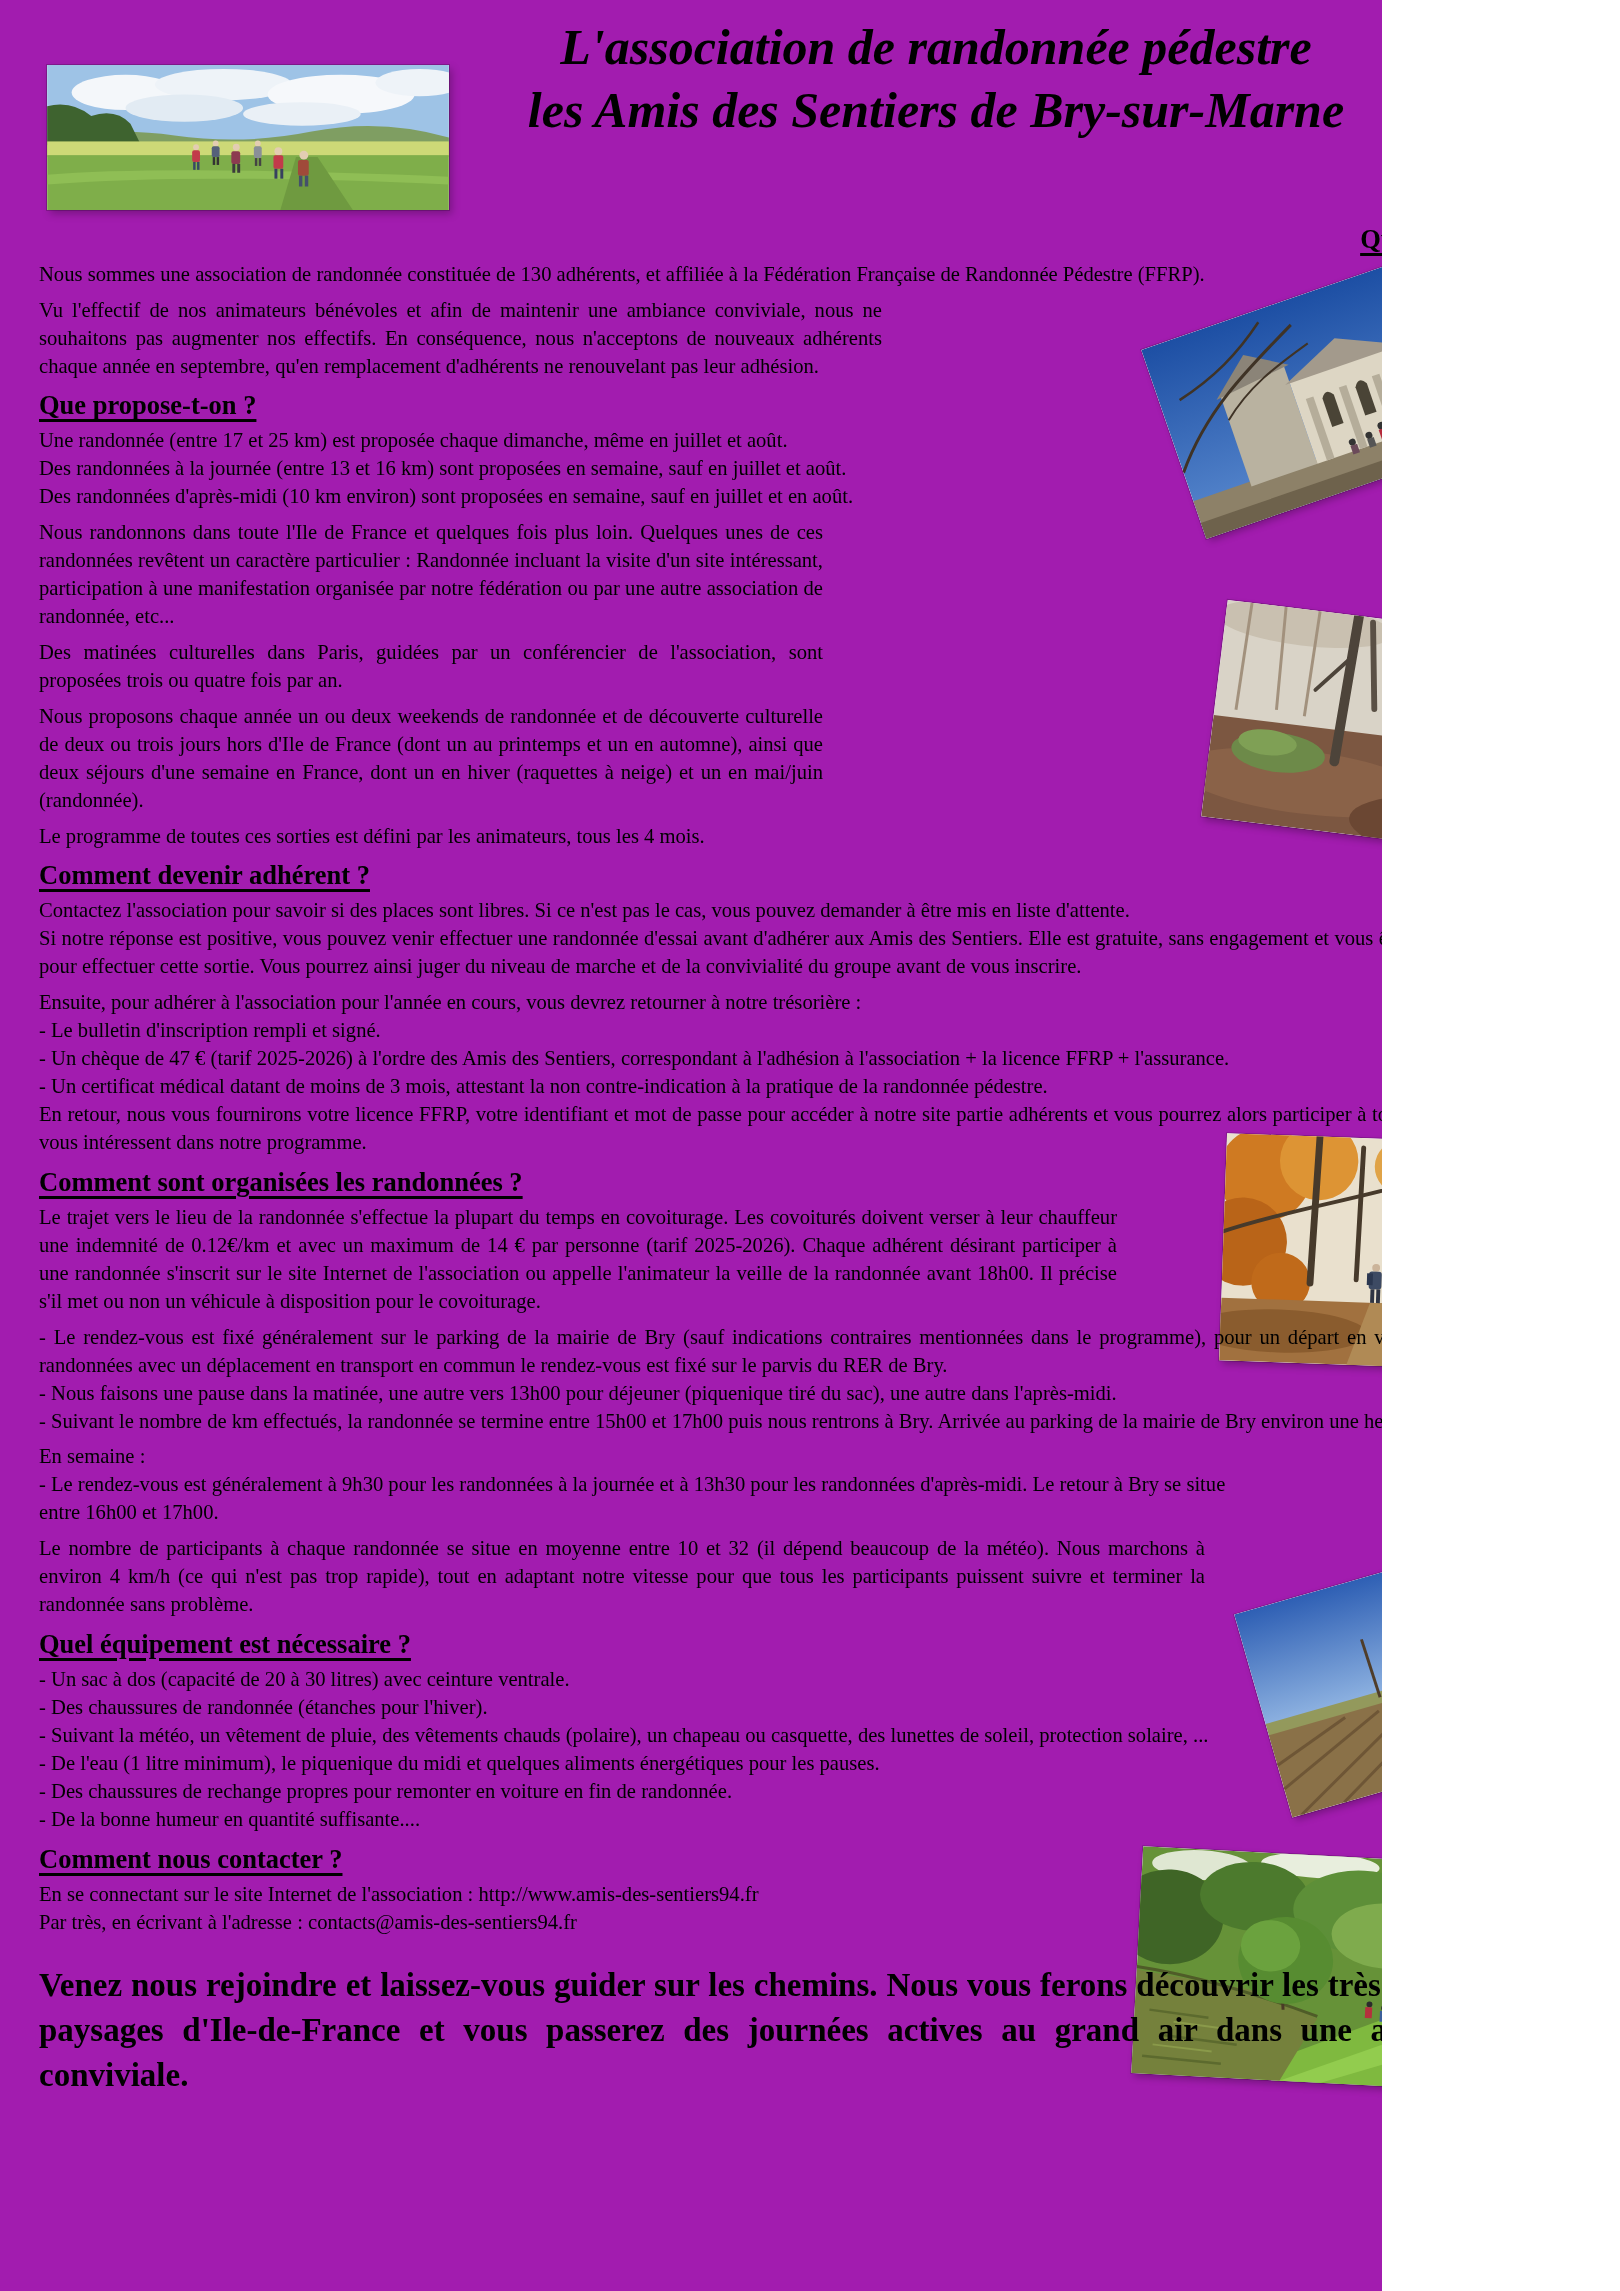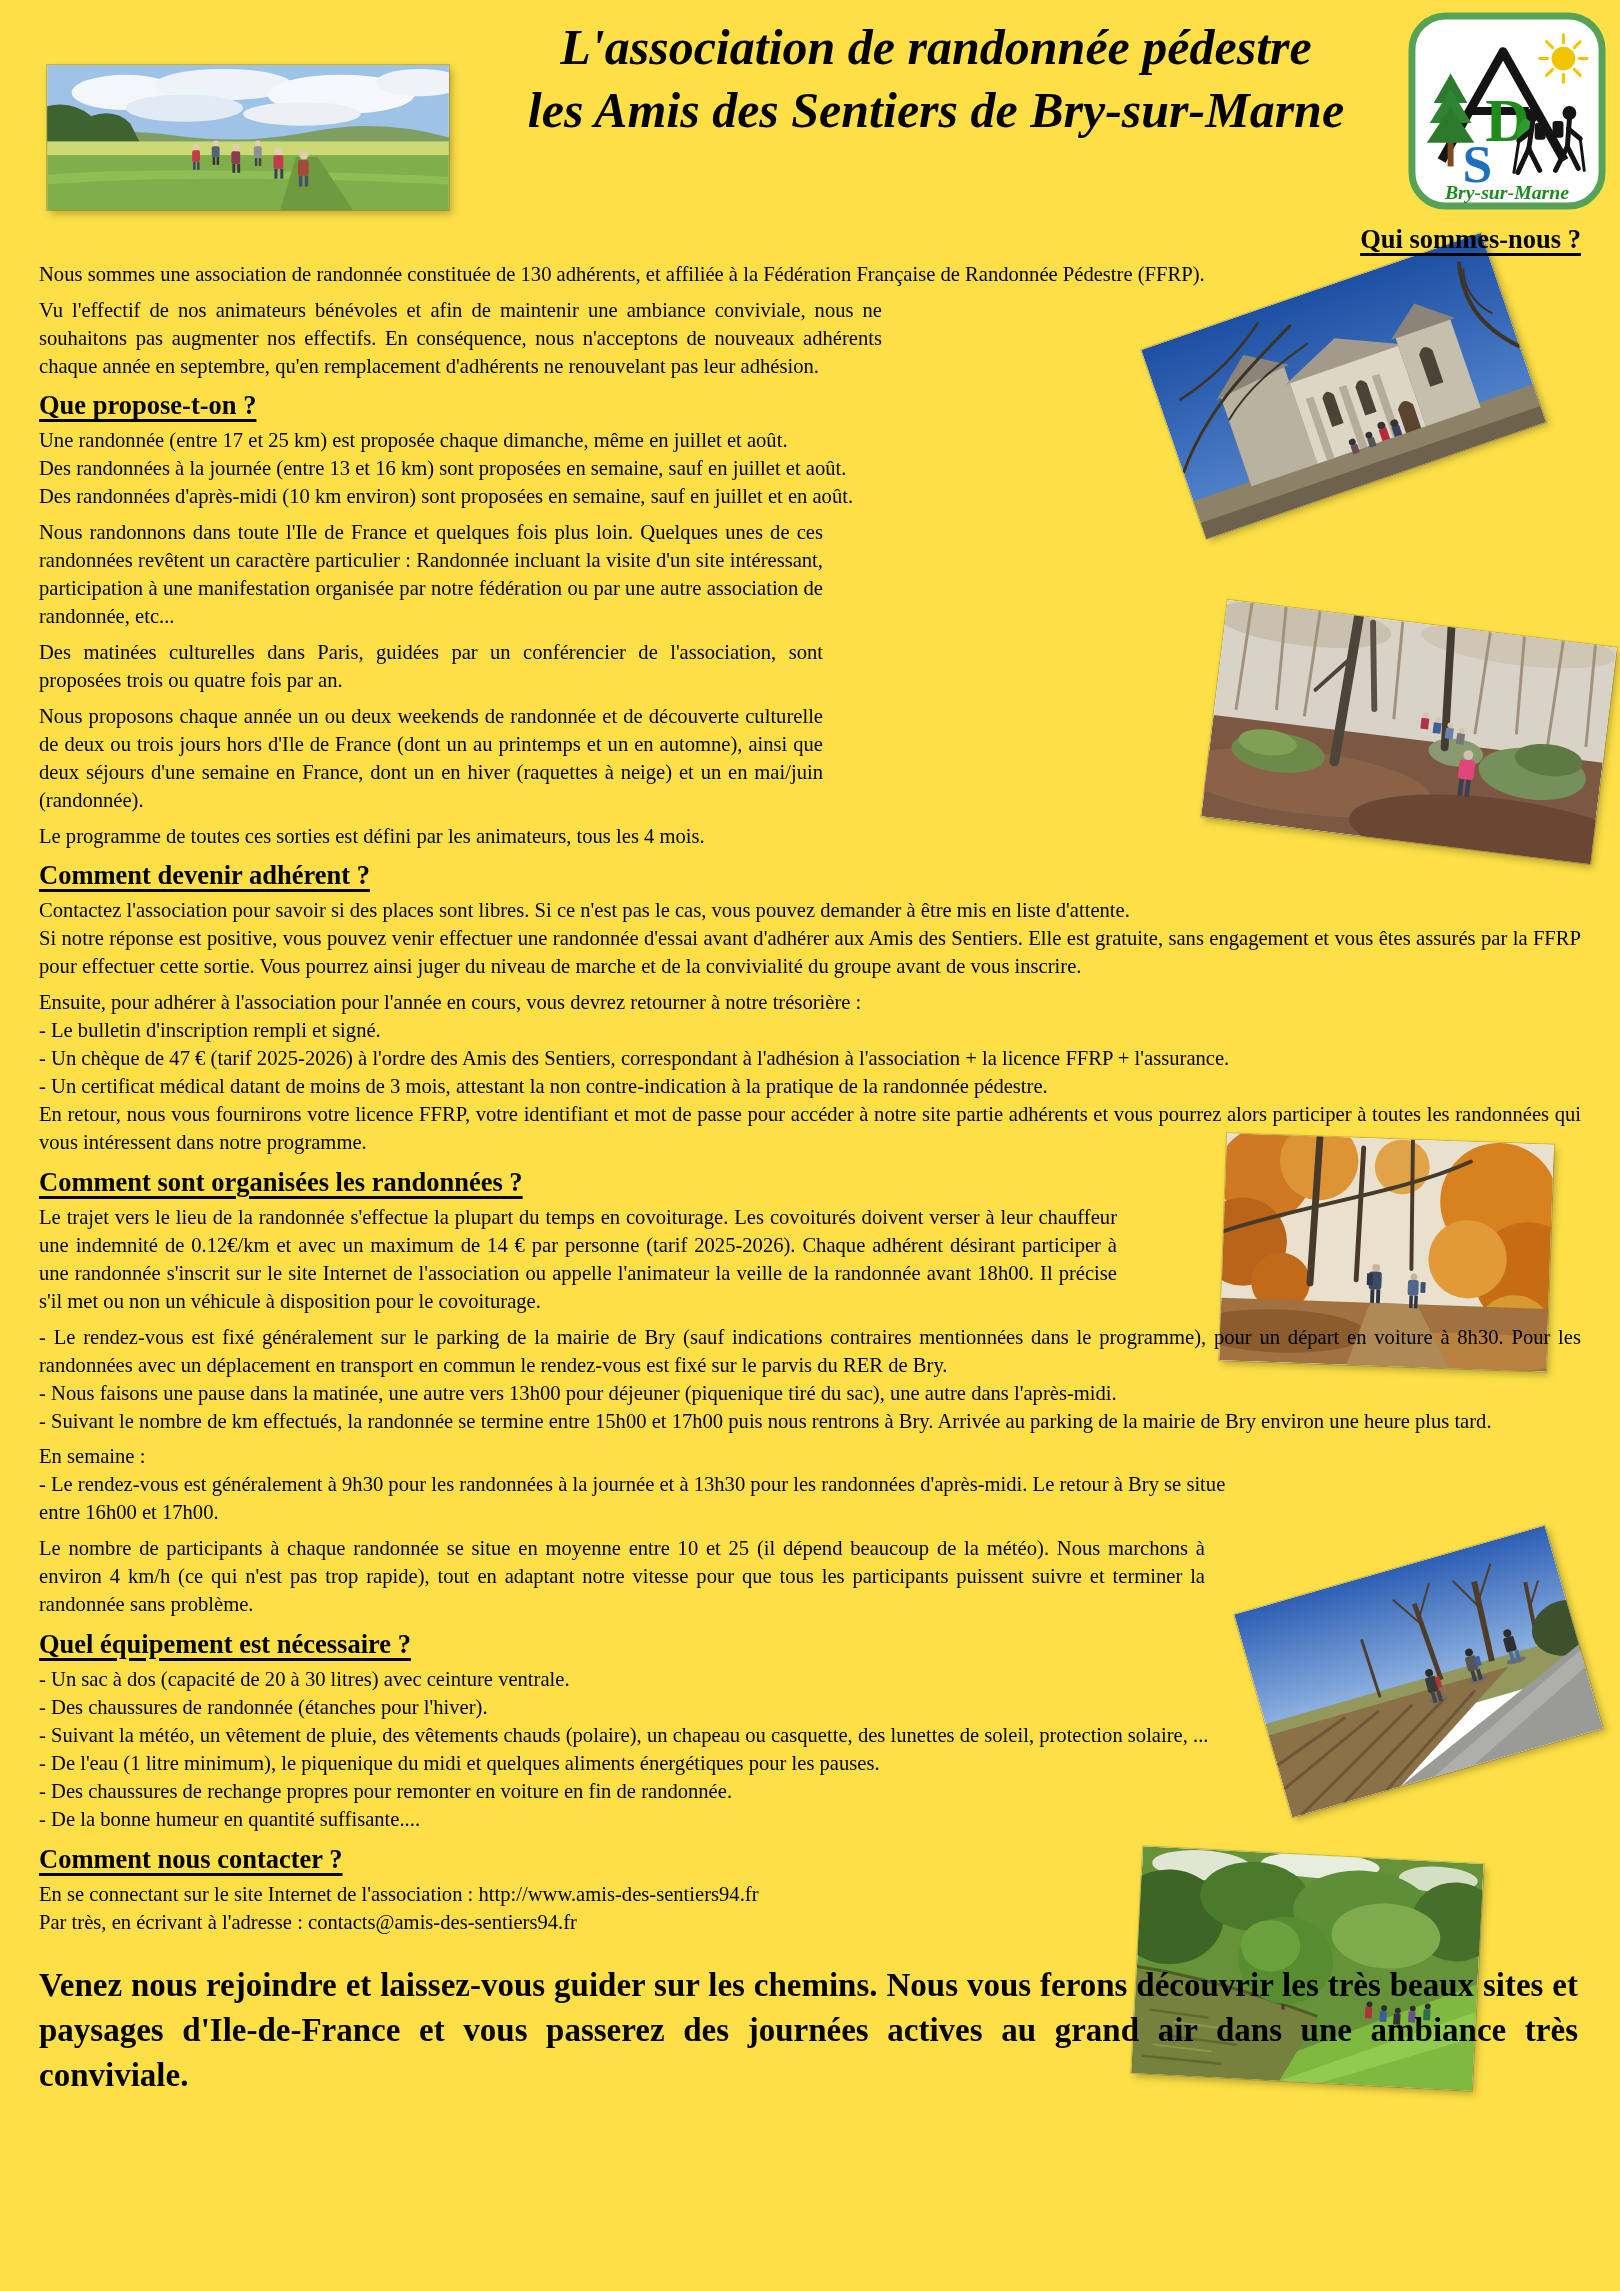--- a/index.html
+++ b/index.html
@@ -1,16 +1,16 @@
 <!DOCTYPE html>
 <html><head>
 <meta charset="utf-8">
 <style>
   html,body{margin:0;padding:0;background:#fff;}
-  .page{position:relative;width:1620px;height:2292px;background:#fde047;overflow:hidden;
+  .page{position:relative;width:1382px;height:2292px;background:#a21caf;overflow:hidden;
         font-family:"Liberation Serif",serif;color:#000;}
   
   .title{position:absolute;left:441px;top:15.7px;width:990px;text-align:center;
          font-weight:bold;font-style:italic;font-size:50px;line-height:1.26;}
   .logo{position:absolute;left:1408px;top:11.8px;width:198px;height:198px;}
   .photo{position:absolute;box-shadow:0 0 0 1px rgba(0,0,0,.18),2.9px 3.9px 7.8px rgba(0,0,0,.25);
          background:#fff;}
   .photo svg{display:block;}
   
   .flow{position:absolute;left:39px;top:225px;width:1542px;font-size:20.6px;line-height:28px;}
@@ -394,21 +394,21 @@
     <p class="b">- Un certificat médical datant de moins de 3 mois, attestant la non contre-indication à la pratique de la randonnée pédestre.</p>
     <p class="j">En retour, nous vous fournirons votre licence FFRP, votre identifiant et mot de passe pour accéder à notre site partie adhérents et vous pourrez alors participer à toutes les randonnées qui vous intéressent dans notre programme.</p>
 
     <h2>Comment sont organisées les randonnées ?</h2>
     <p class="j w1100">Le trajet vers le lieu de la randonnée s'effectue la plupart du temps en covoiturage. Les covoiturés doivent verser à leur chauffeur une indemnité de 0.12€/km et avec un maximum de 14 € par personne (tarif 2025-2026). Chaque adhérent désirant participer à une randonnée s'inscrit sur le site Internet de l'association ou appelle l'animateur la veille de la randonnée avant 18h00. Il précise s'il met ou non un véhicule à disposition pour le covoiturage.</p>
     <p class="b j">- Le rendez-vous est fixé généralement sur le parking de la mairie de Bry (sauf indications contraires mentionnées dans le programme), pour un départ en voiture à 8h30. Pour les randonnées avec un déplacement en transport en commun le rendez-vous est fixé sur le parvis du RER de Bry.</p>
     <p class="b">- Nous faisons une pause dans la matinée, une autre vers 13h00 pour déjeuner (piquenique tiré du sac), une autre dans l'après-midi.</p>
     <p class="b mb j w1520">- Suivant le nombre de km effectués, la randonnée se termine entre 15h00 et 17h00 puis nous rentrons à Bry. Arrivée au parking de la mairie de Bry environ une heure plus tard.</p>
     <p class="b">En semaine :</p>
     <p class="b mb w1250">- Le rendez-vous est généralement à 9h30 pour les randonnées à la journée et à 13h30 pour les randonnées d'après-midi. Le retour à Bry se situe entre 16h00 et 17h00.</p>
-    <p class="j w1190">Le nombre de participants à chaque randonnée se situe en moyenne entre 10 et 25 (il dépend beaucoup de la météo). Nous marchons à environ 4 km/h (ce qui n'est pas trop rapide), tout en adaptant notre vitesse pour que tous les participants puissent suivre et terminer la randonnée sans problème.</p>
+    <p class="j w1190">Le nombre de participants à chaque randonnée se situe en moyenne entre 10 et 32 (il dépend beaucoup de la météo). Nous marchons à environ 4 km/h (ce qui n'est pas trop rapide), tout en adaptant notre vitesse pour que tous les participants puissent suivre et terminer la randonnée sans problème.</p>
 
     <h2>Quel équipement est nécessaire ?</h2>
     <p class="b w1230">- Un sac à dos (capacité de 20 à 30 litres) avec ceinture ventrale.</p>
     <p class="b w1230">- Des chaussures de randonnée (étanches pour l'hiver).</p>
     <p class="b w1230">- Suivant la météo, un vêtement de pluie, des vêtements chauds (polaire), un chapeau ou casquette, des lunettes de soleil, protection solaire, ...</p>
     <p class="b w1230">- De l'eau (1 litre minimum), le piquenique du midi et quelques aliments énergétiques pour les pauses.</p>
     <p class="b w1230">- Des chaussures de rechange propres pour remonter en voiture en fin de randonnée.</p>
     <p class="b mb w1230">- De la bonne humeur en quantité suffisante....</p>
 
     <h2>Comment nous contacter ?</h2>

